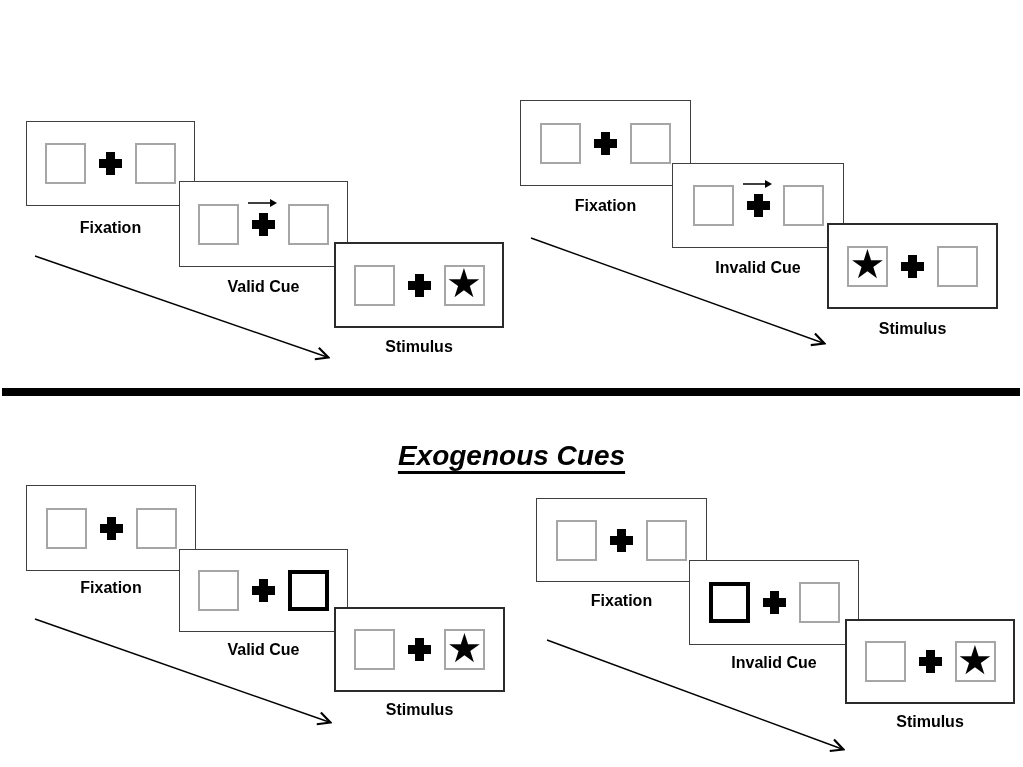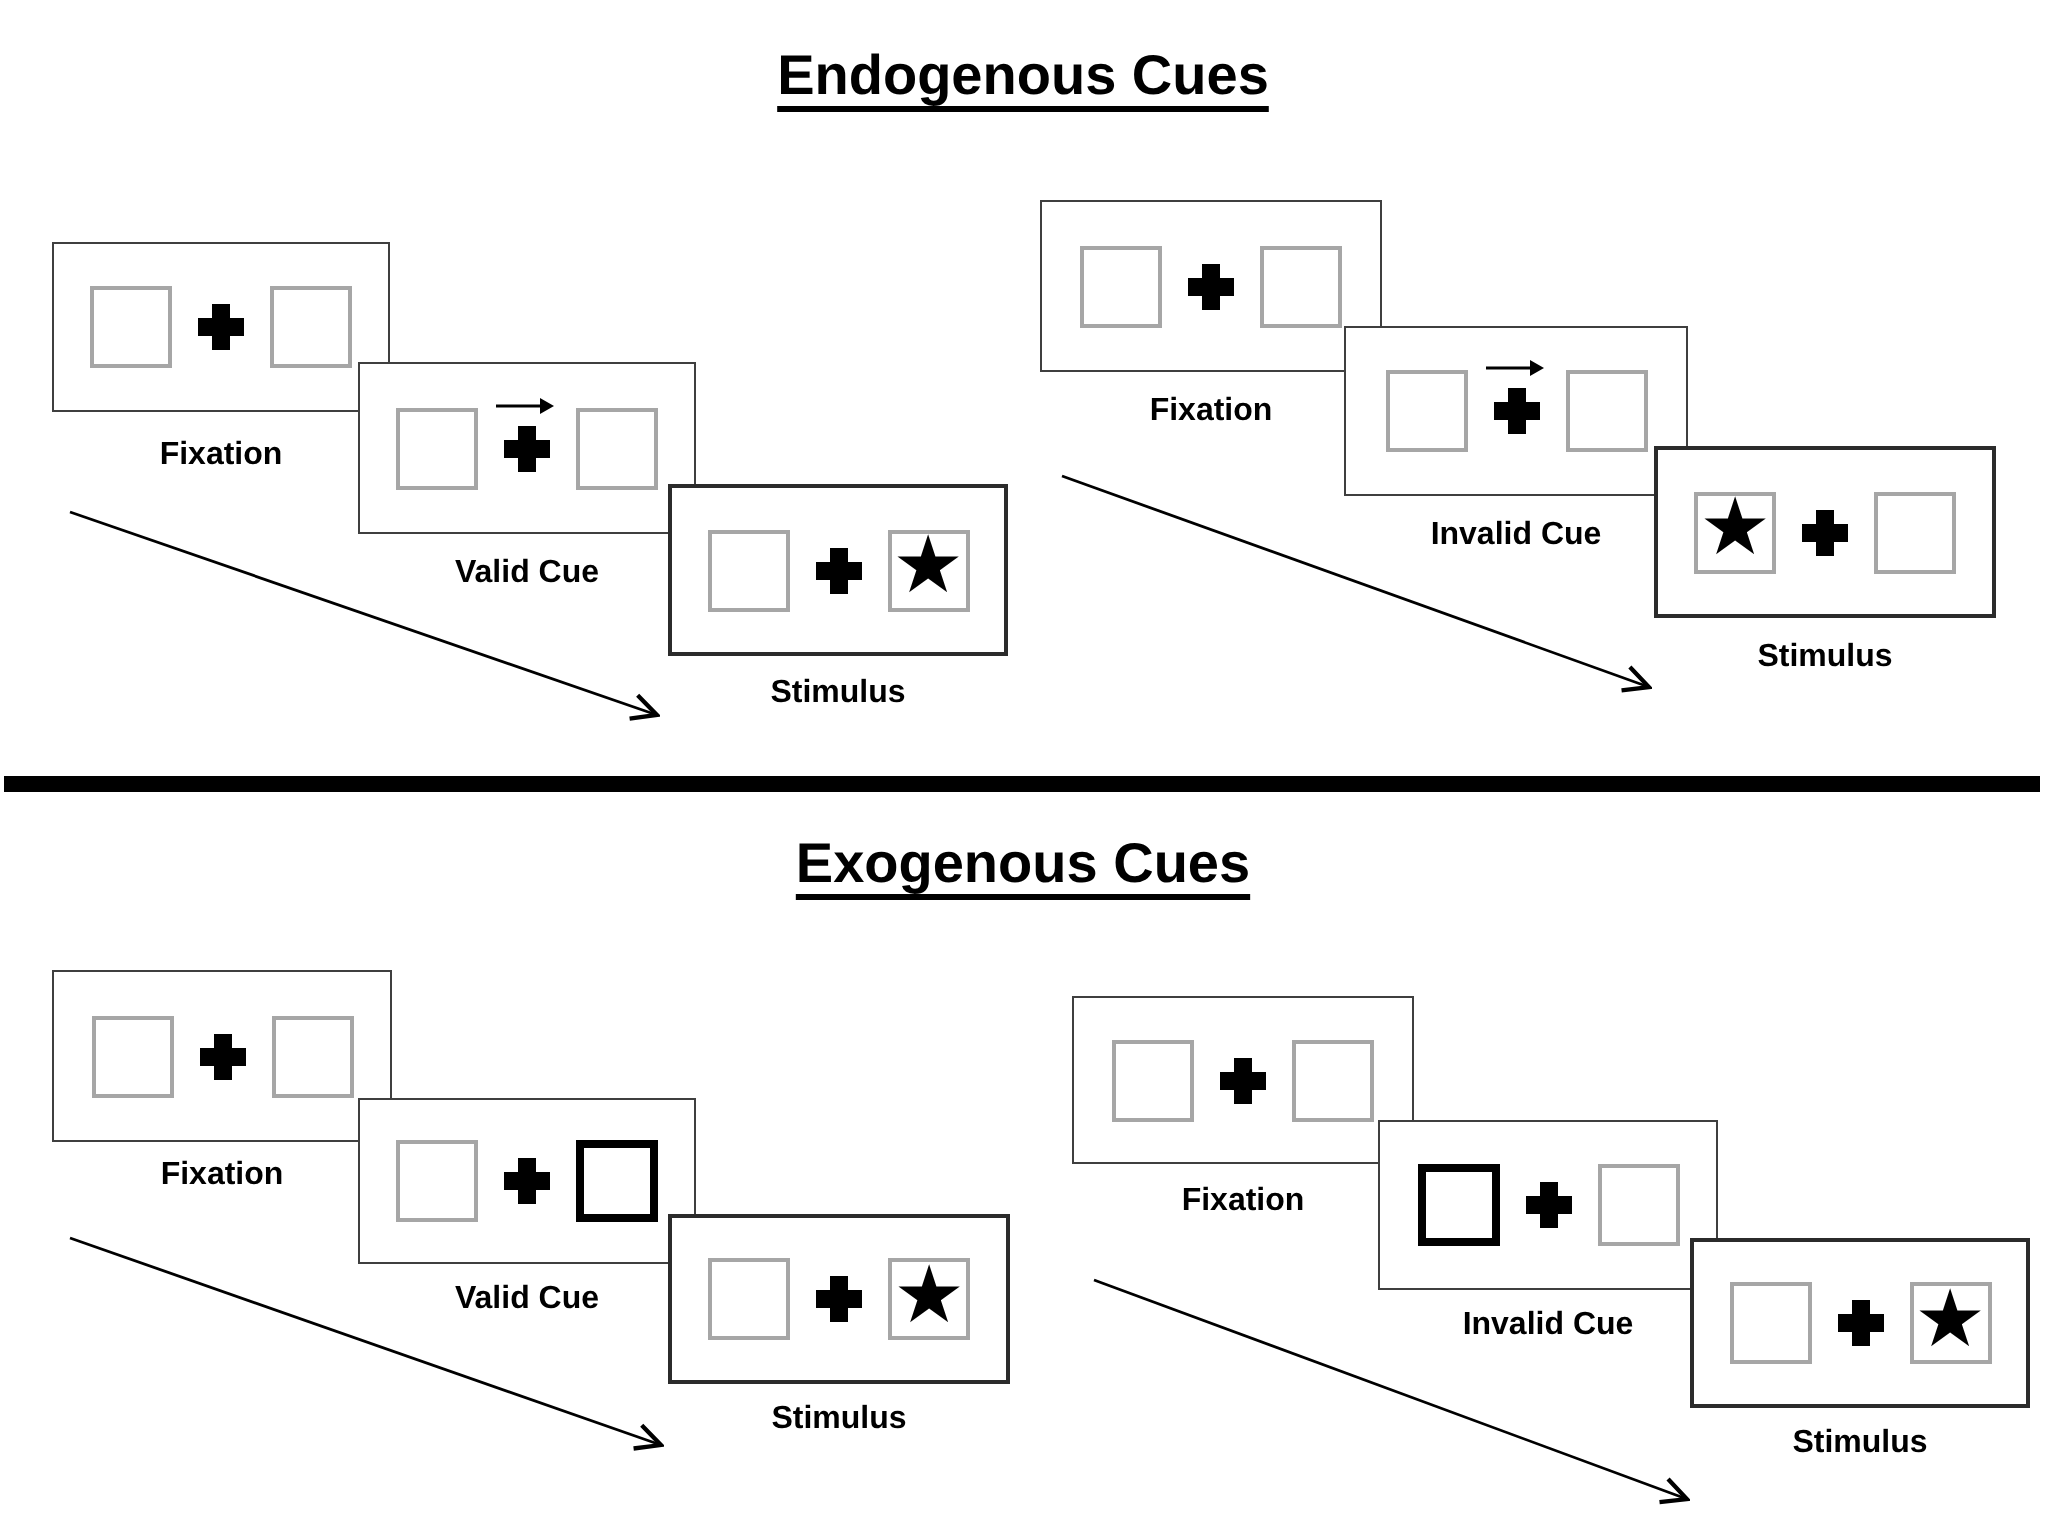--- a/index.html
+++ b/index.html
@@ -7,21 +7,21 @@
     position:relative;width:1023px;height:767px;background:#fff;overflow:hidden;
     font-family:"Liberation Sans","DejaVu Sans",sans-serif;color:#000;
   }
   .section-title{
     position:absolute;left:0;width:100%;text-align:center;
     font-size:28px;font-weight:bold;
     text-decoration:underline;text-decoration-thickness:3px;text-underline-offset:6px;
     letter-spacing:0px;
   }
   #title-endogenous{top:22px;}
-  #title-exogenous{top:416px;}
+  #title-exogenous{top:440px;font-style:italic;}
   .divider{position:absolute;left:2px;top:388px;width:1018px;height:8px;background:#000;}
   .panel{
     position:absolute;background:#fff;border:1px solid #3f3f3f;box-sizing:border-box;
     display:flex;align-items:center;justify-content:center;gap:13px;
   }
   .panel.stimulus{border-width:2px;border-color:#2b2b2b;}
   .sq{
     width:41px;height:41px;box-sizing:border-box;background:#fff;
     border:2px solid #a6a6a6;flex:0 0 auto;
     display:flex;align-items:center;justify-content:center;
@@ -37,21 +37,20 @@
     position:absolute;text-align:center;font-size:16px;font-weight:bold;line-height:22px;
     white-space:nowrap;
   }
   .timeline-arrow{position:absolute;}
 </style>
 </head>
 <body>
 
 <div id="stage">
 
-  <div class="section-title" id="title-endogenous">Endogenous Cues</div>
   <div class="divider"></div>
   <div class="section-title" id="title-exogenous">Exogenous Cues</div>
 
   <div>
     <svg class="timeline-arrow" style="left:33px;top:253px;z-index:0;" width="306" height="114">
       <defs>
           <marker id="ah-a" viewBox="0 0 10 10" refX="8" refY="5" markerWidth="11" markerHeight="11" orient="auto">
             <path d="M1,1 L9,5 L1,9" fill="none" stroke="#000" stroke-width="1.4"></path>
           </marker>
         </defs>

